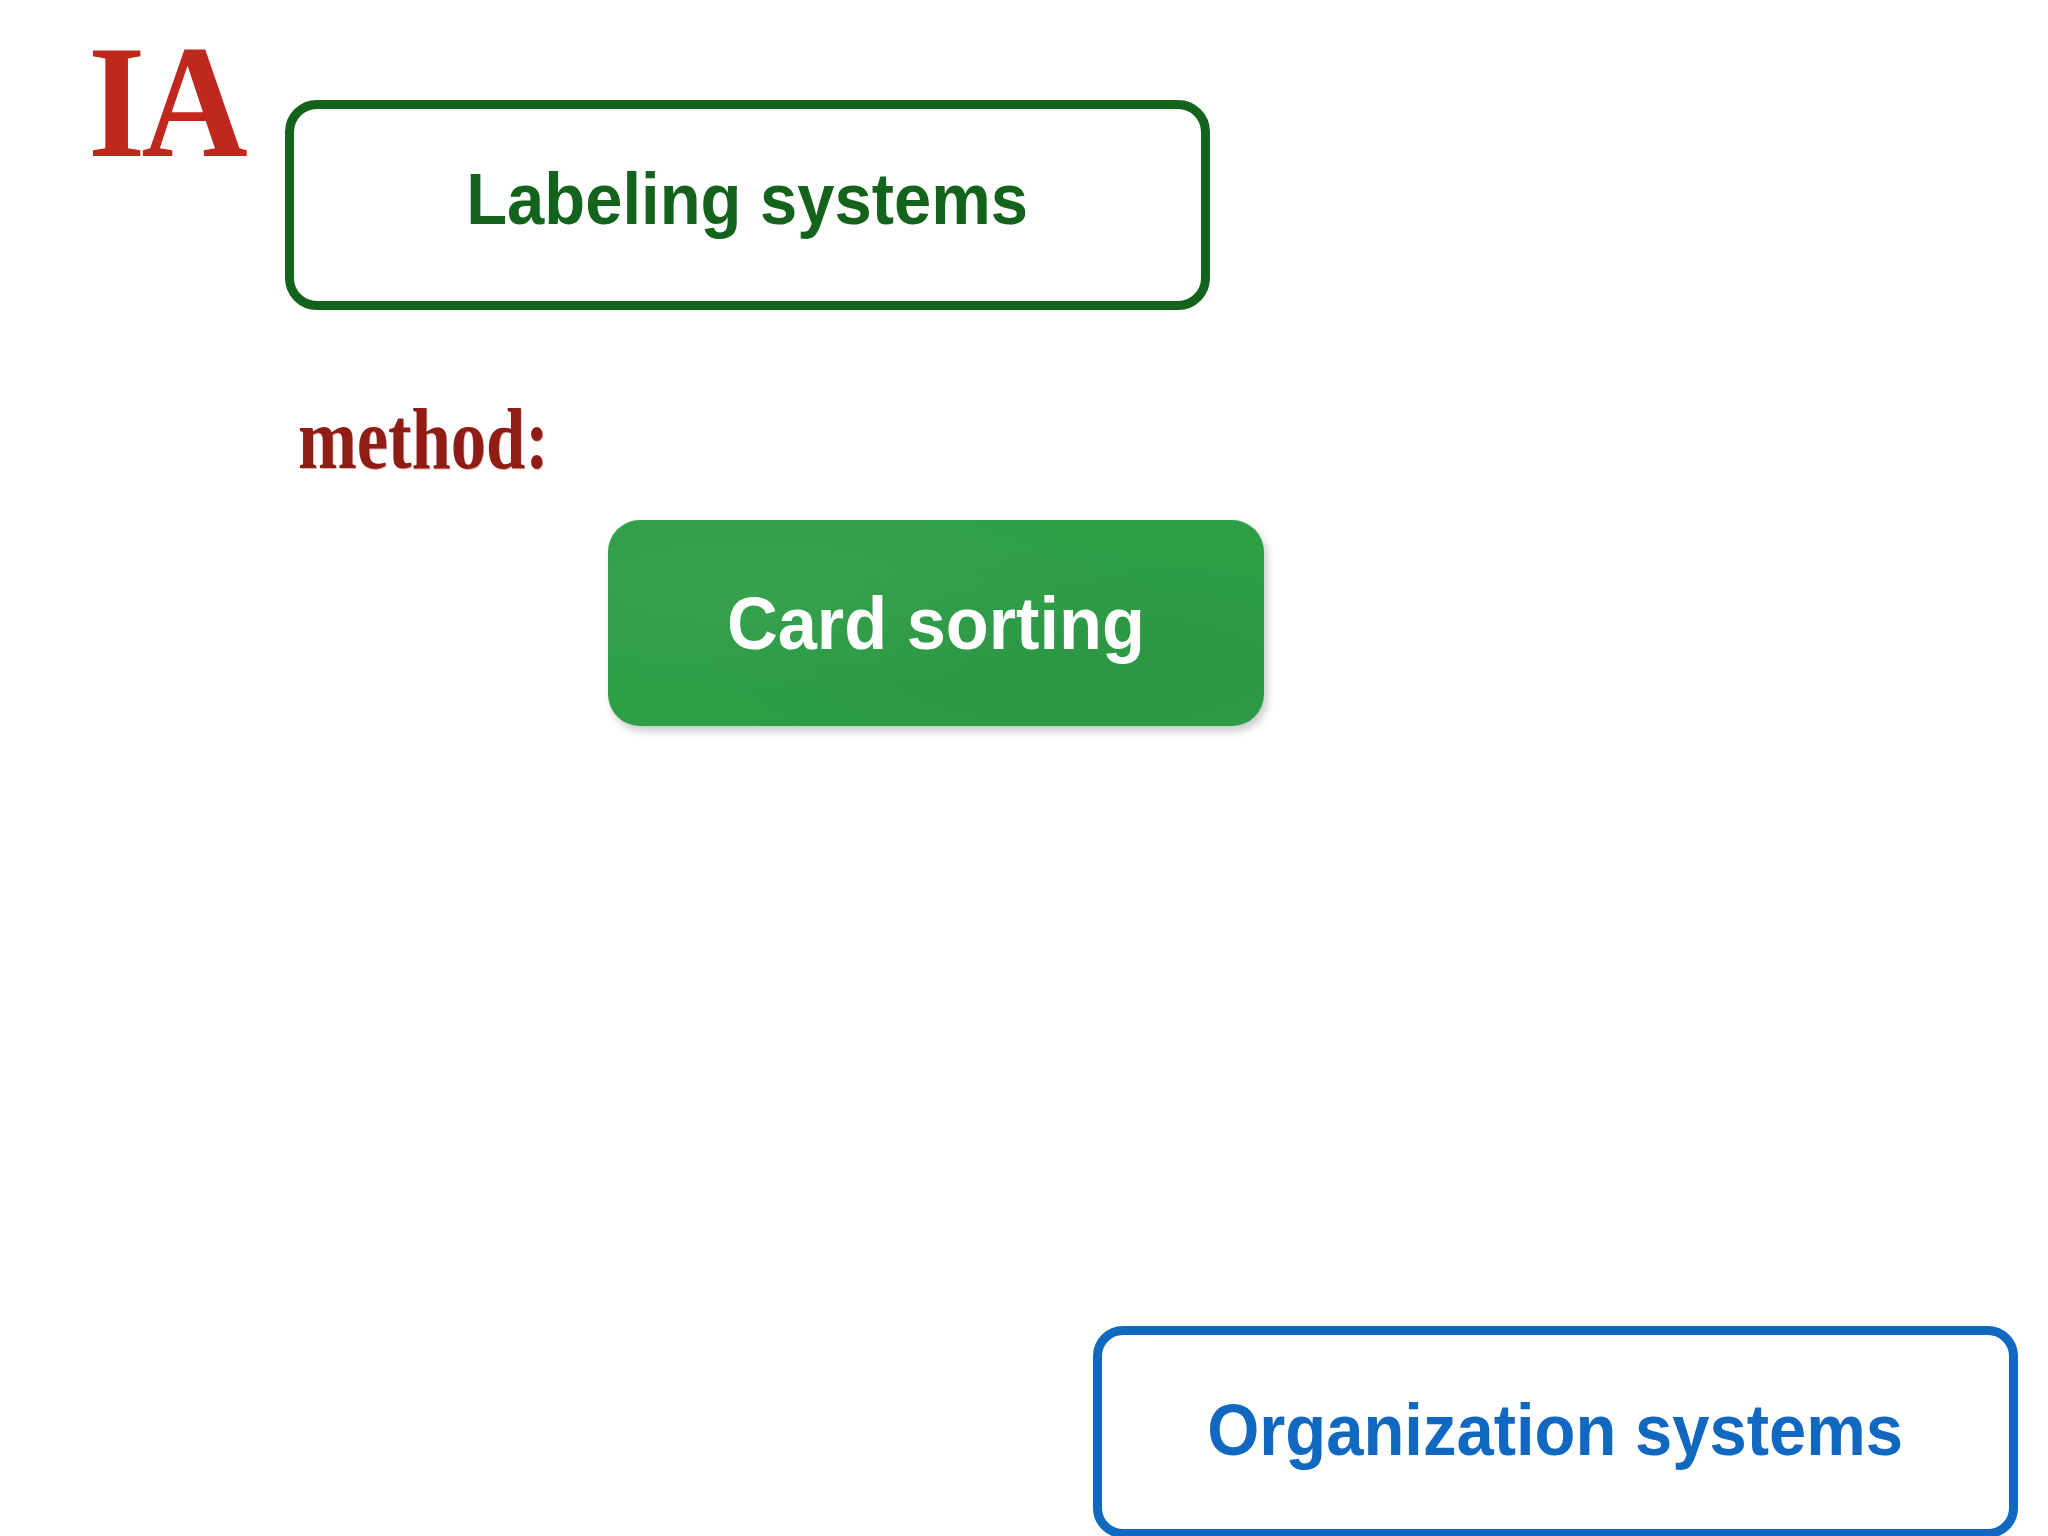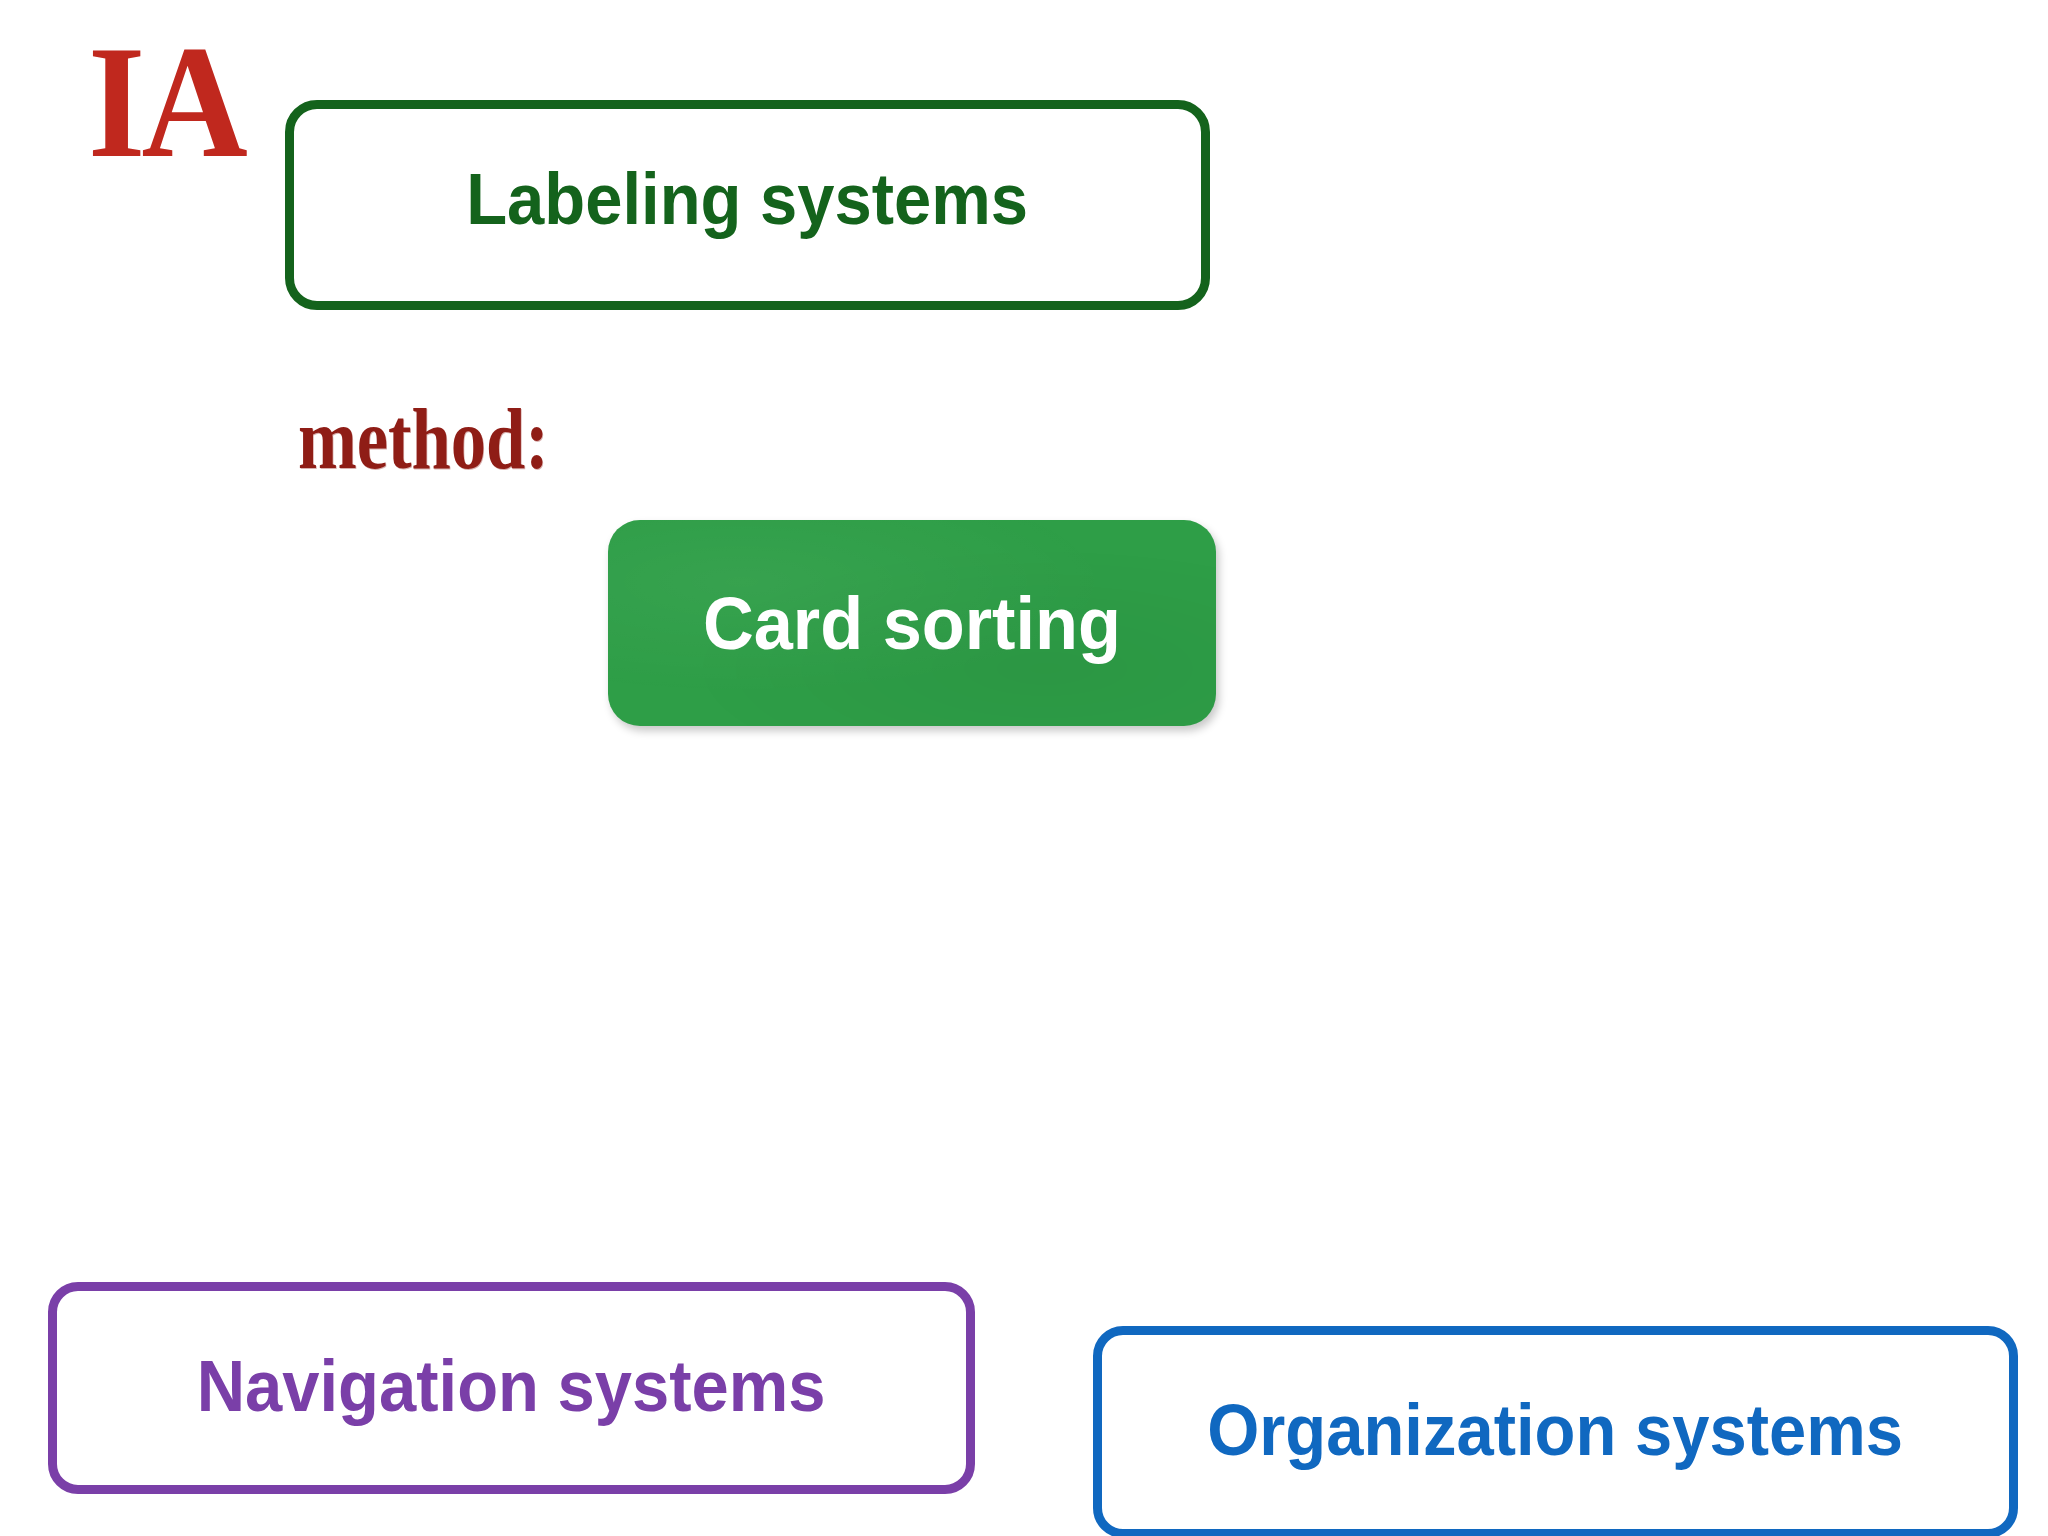--- a/index.html
+++ b/index.html
@@ -117,21 +117,21 @@
     transform-origin: left top;
     white-space: nowrap;
     text-shadow: 1px 1px 0 rgba(143,29,22,0.35);
   }
 
   
   #btn-card-sorting {
     position: absolute;
     left: 608px;
     top: 520px;
-    width: 608px;
+    width: 656px;
     height: 206px;
     box-sizing: border-box;
     background: #2e9e47;
     border-radius: 32px;
     display: flex;
     align-items: center;
     justify-content: center;
     box-shadow: 3px 5px 9px rgba(0,0,0,0.22);
   }
   #btn-card-sorting::after {
@@ -166,21 +166,18 @@
   <div id="box-labeling" class="outline-box">
     <span class="box-label">Labeling systems</span>
   </div>
 
   <div id="method-label">method:</div>
 
   <div id="btn-card-sorting">
     <span class="btn-label">Card sorting</span>
   </div>
 
-  <div id="box-navigation" class="outline-box">
-    <span class="box-label">Navigation systems</span>
-  </div>
 
   <div id="box-organization" class="outline-box">
     <span class="box-label">Organization systems</span>
   </div>
 
 </div>
 
 </body></html>

